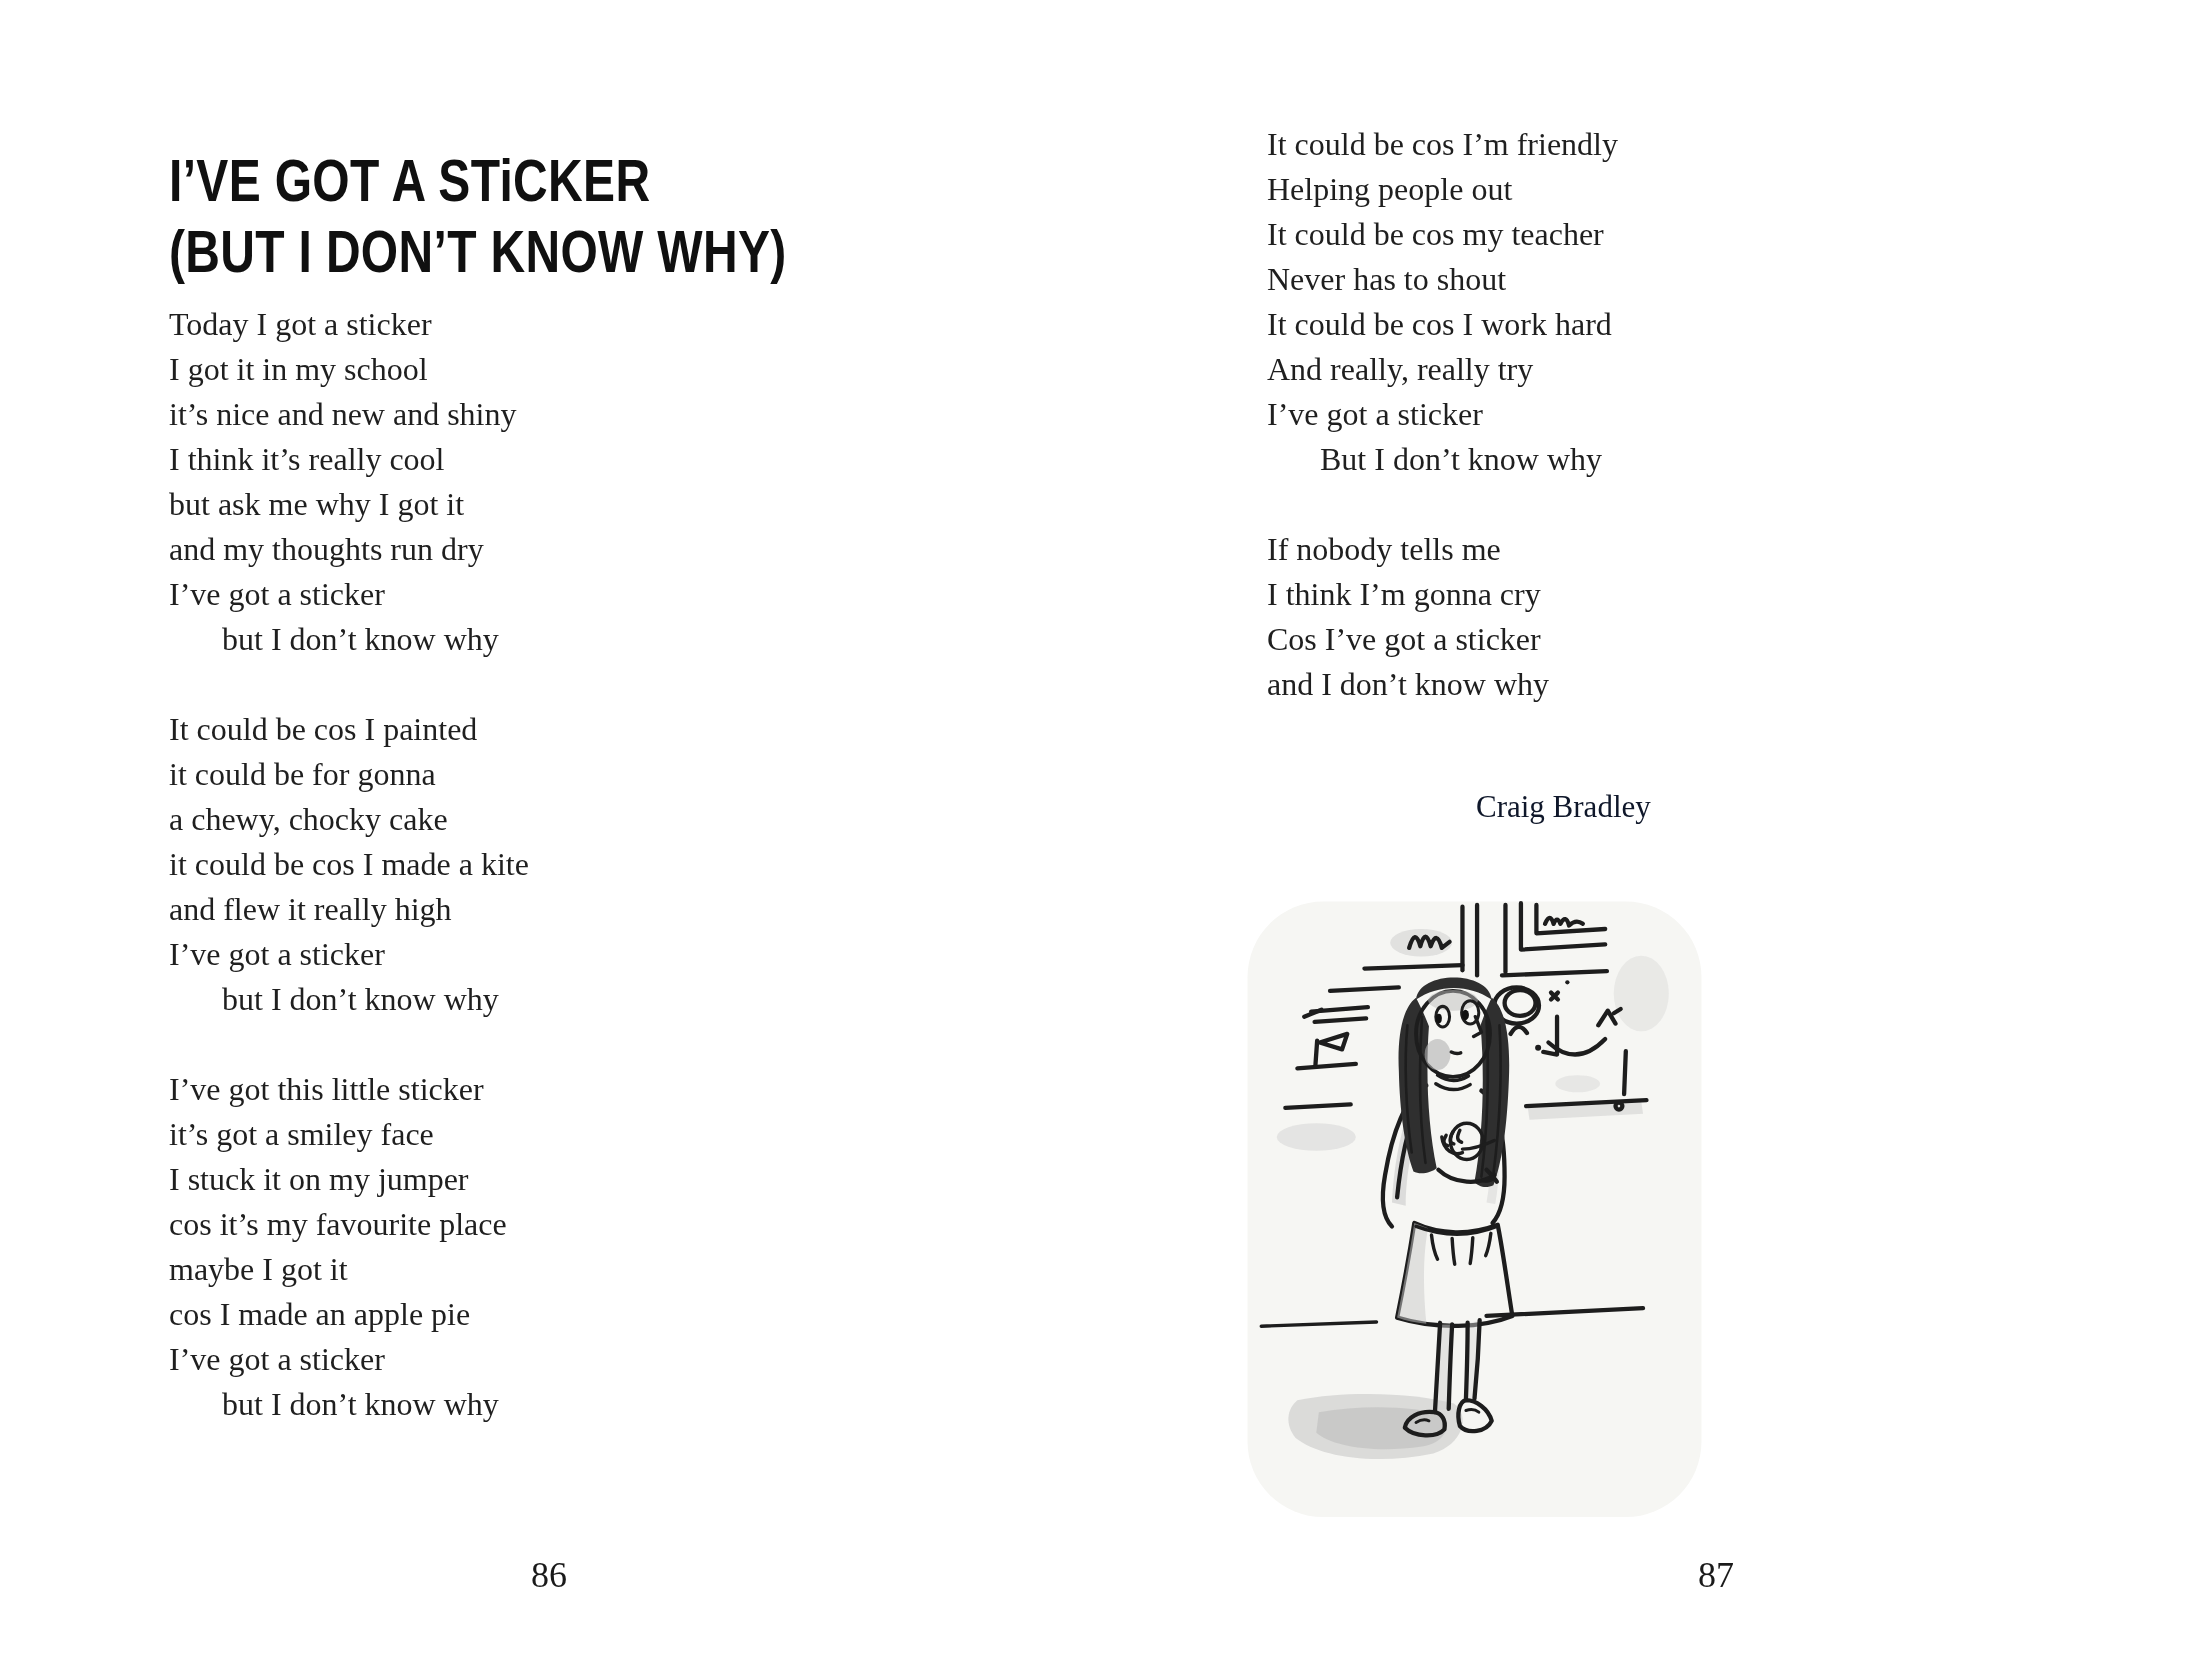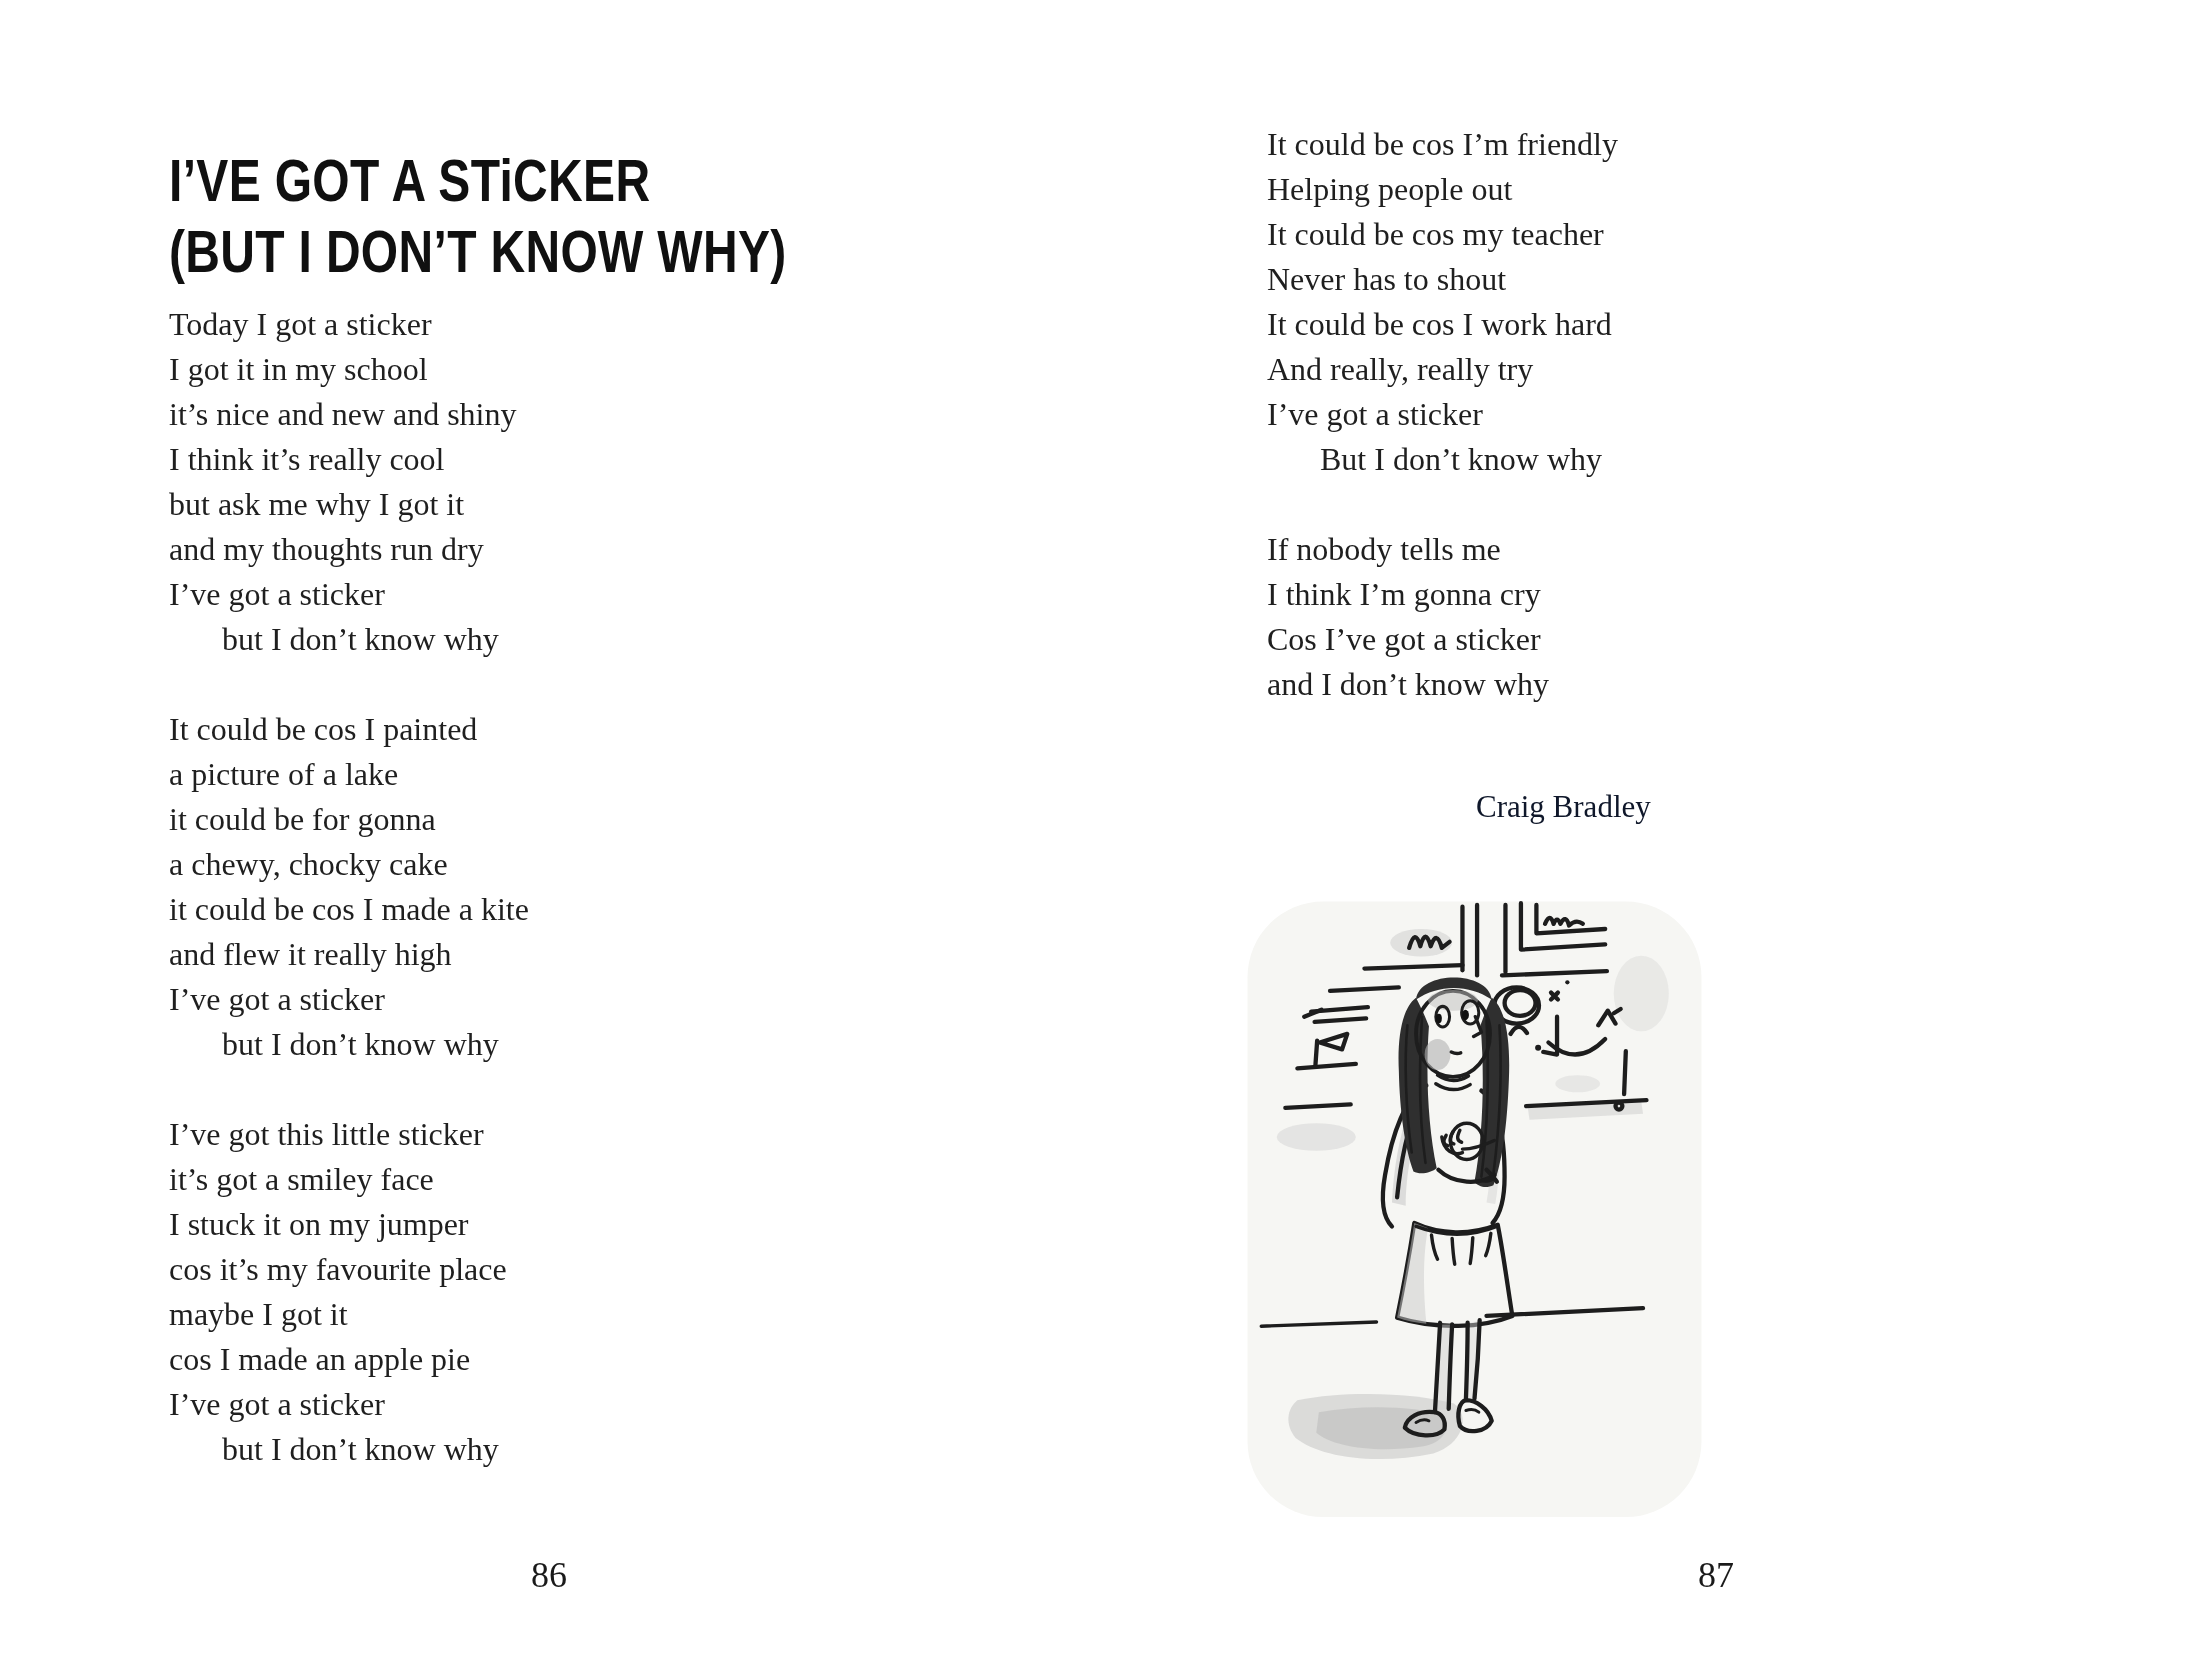--- a/index.html
+++ b/index.html
@@ -80,21 +80,20 @@
           <div class="line">I got it in my school</div>
           <div class="line">it’s nice and new and shiny</div>
           <div class="line">I think it’s really cool</div>
           <div class="line">but ask me why I got it</div>
           <div class="line">and my thoughts run dry</div>
           <div class="line">I’ve got a sticker</div>
           <div class="line indent">but I don’t know why</div>
         </div>
         <div class="stanza">
           <div class="line">It could be cos I painted</div>
-          <div class="line">a picture of a lake</div>
           <div class="line">it could be for gonna</div>
           <div class="line">a chewy, chocky cake</div>
           <div class="line">it could be cos I made a kite</div>
           <div class="line">and flew it really high</div>
           <div class="line">I’ve got a sticker</div>
           <div class="line indent">but I don’t know why</div>
         </div>
         <div class="stanza">
           <div class="line">I’ve got this little sticker</div>
           <div class="line">it’s got a smiley face</div>

